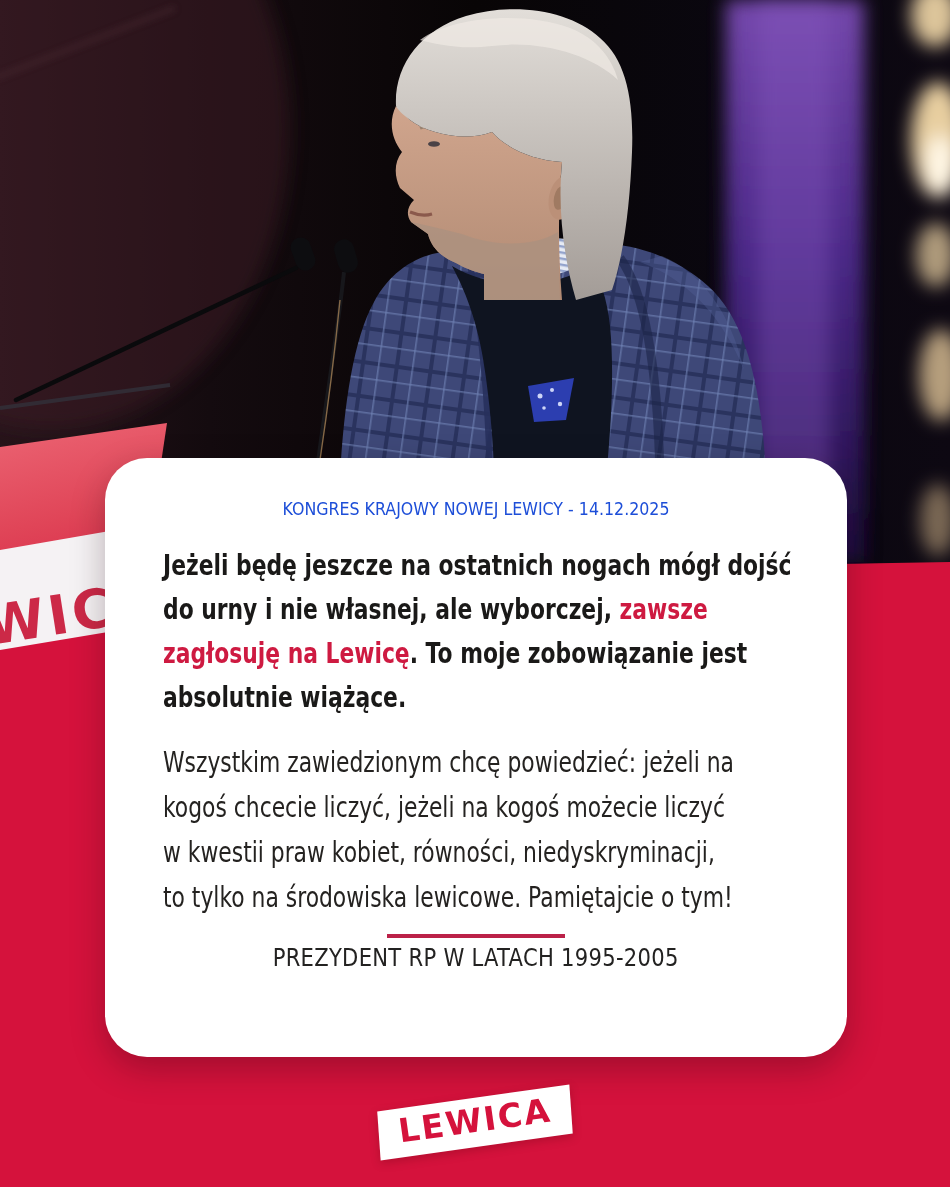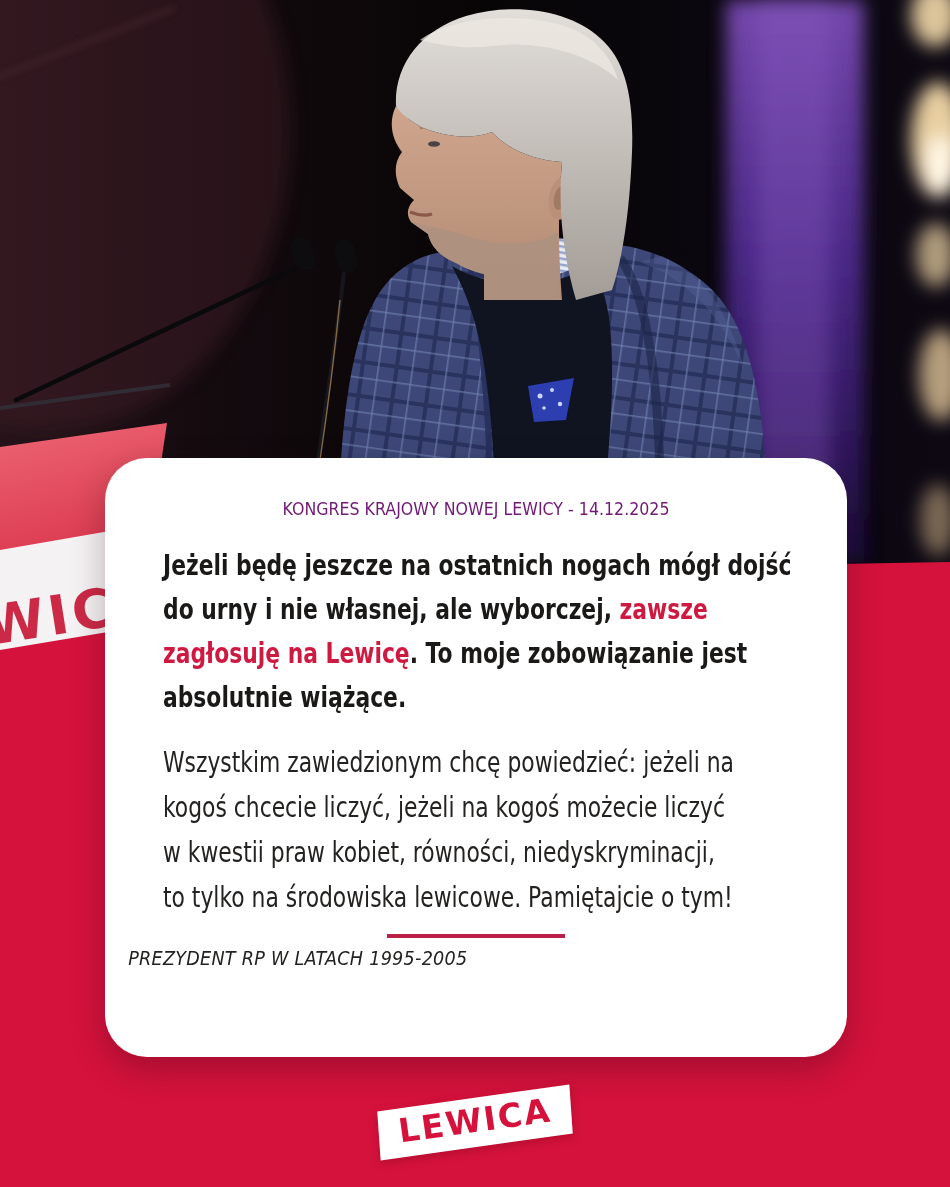--- a/index.html
+++ b/index.html
@@ -4,31 +4,31 @@
 <style>
   html,body{margin:0;padding:0;background:#3a3a3a;}
   .canvas{position:relative;width:950px;height:1187px;overflow:hidden;
           background:#d5123c;font-family:"DejaVu Sans",sans-serif;}
   .scene{position:absolute;left:0;top:0;width:950px;height:1187px;display:block;}
 
   
   .card{position:absolute;left:105px;top:458px;width:742px;height:599px;
         box-sizing:border-box;background:#ffffff;border-radius:42px;
         padding-top:40px;box-shadow:0 12px 34px rgba(30,0,10,.28);}
-  .event{margin:0;text-align:center;font-size:18px;line-height:22px;color:#701a75;}
+  .event{margin:0;text-align:center;font-size:18px;line-height:22px;color:#1d4ed8;}
   .cond{display:inline-block;transform:scaleX(.88);transform-origin:center;white-space:nowrap;}
   .q1{margin:24px 0 0 58px;font-size:28px;line-height:44px;font-weight:700;color:#1a1918;
       white-space:pre-line;transform:scaleX(.78);transform-origin:0 0;width:900px;}
   .q1 .hl{color:#ce1a41;}
   .q2{margin:20px 0 0 58px;font-size:28px;line-height:45px;font-weight:400;color:#242220;
       white-space:pre-line;transform:scaleX(.78);transform-origin:0 0;width:900px;}
   .divider{width:178px;height:4px;background:#bb2148;margin:14px auto 0;}
   .author{margin-top:14px;text-align:center;font-size:31px;line-height:36px;color:#141312;font-weight:400;}
   .author b{font-weight:700;}
-  .atitle{margin-top:8px;text-align:left;font-size:20px;line-height:24px;color:#232221;letter-spacing:.3px;font-style:italic;}
+  .atitle{margin-top:8px;text-align:center;font-size:24px;line-height:24px;color:#232221;letter-spacing:.3px;}
 
   
   .logo{position:absolute;top:1098px;left:50%;
         transform:translateX(-50%) rotate(-8deg) skewX(-4deg);
         background:#ffffff;padding:6px 20px 10px;box-shadow:0 3px 10px rgba(80,0,10,.25);}
   .logo span{display:inline-block;transform:skewX(4deg);color:#d5123c;
              font-size:33px;font-weight:700;letter-spacing:2px;line-height:1;}
 </style>
 </head>
 <body>

